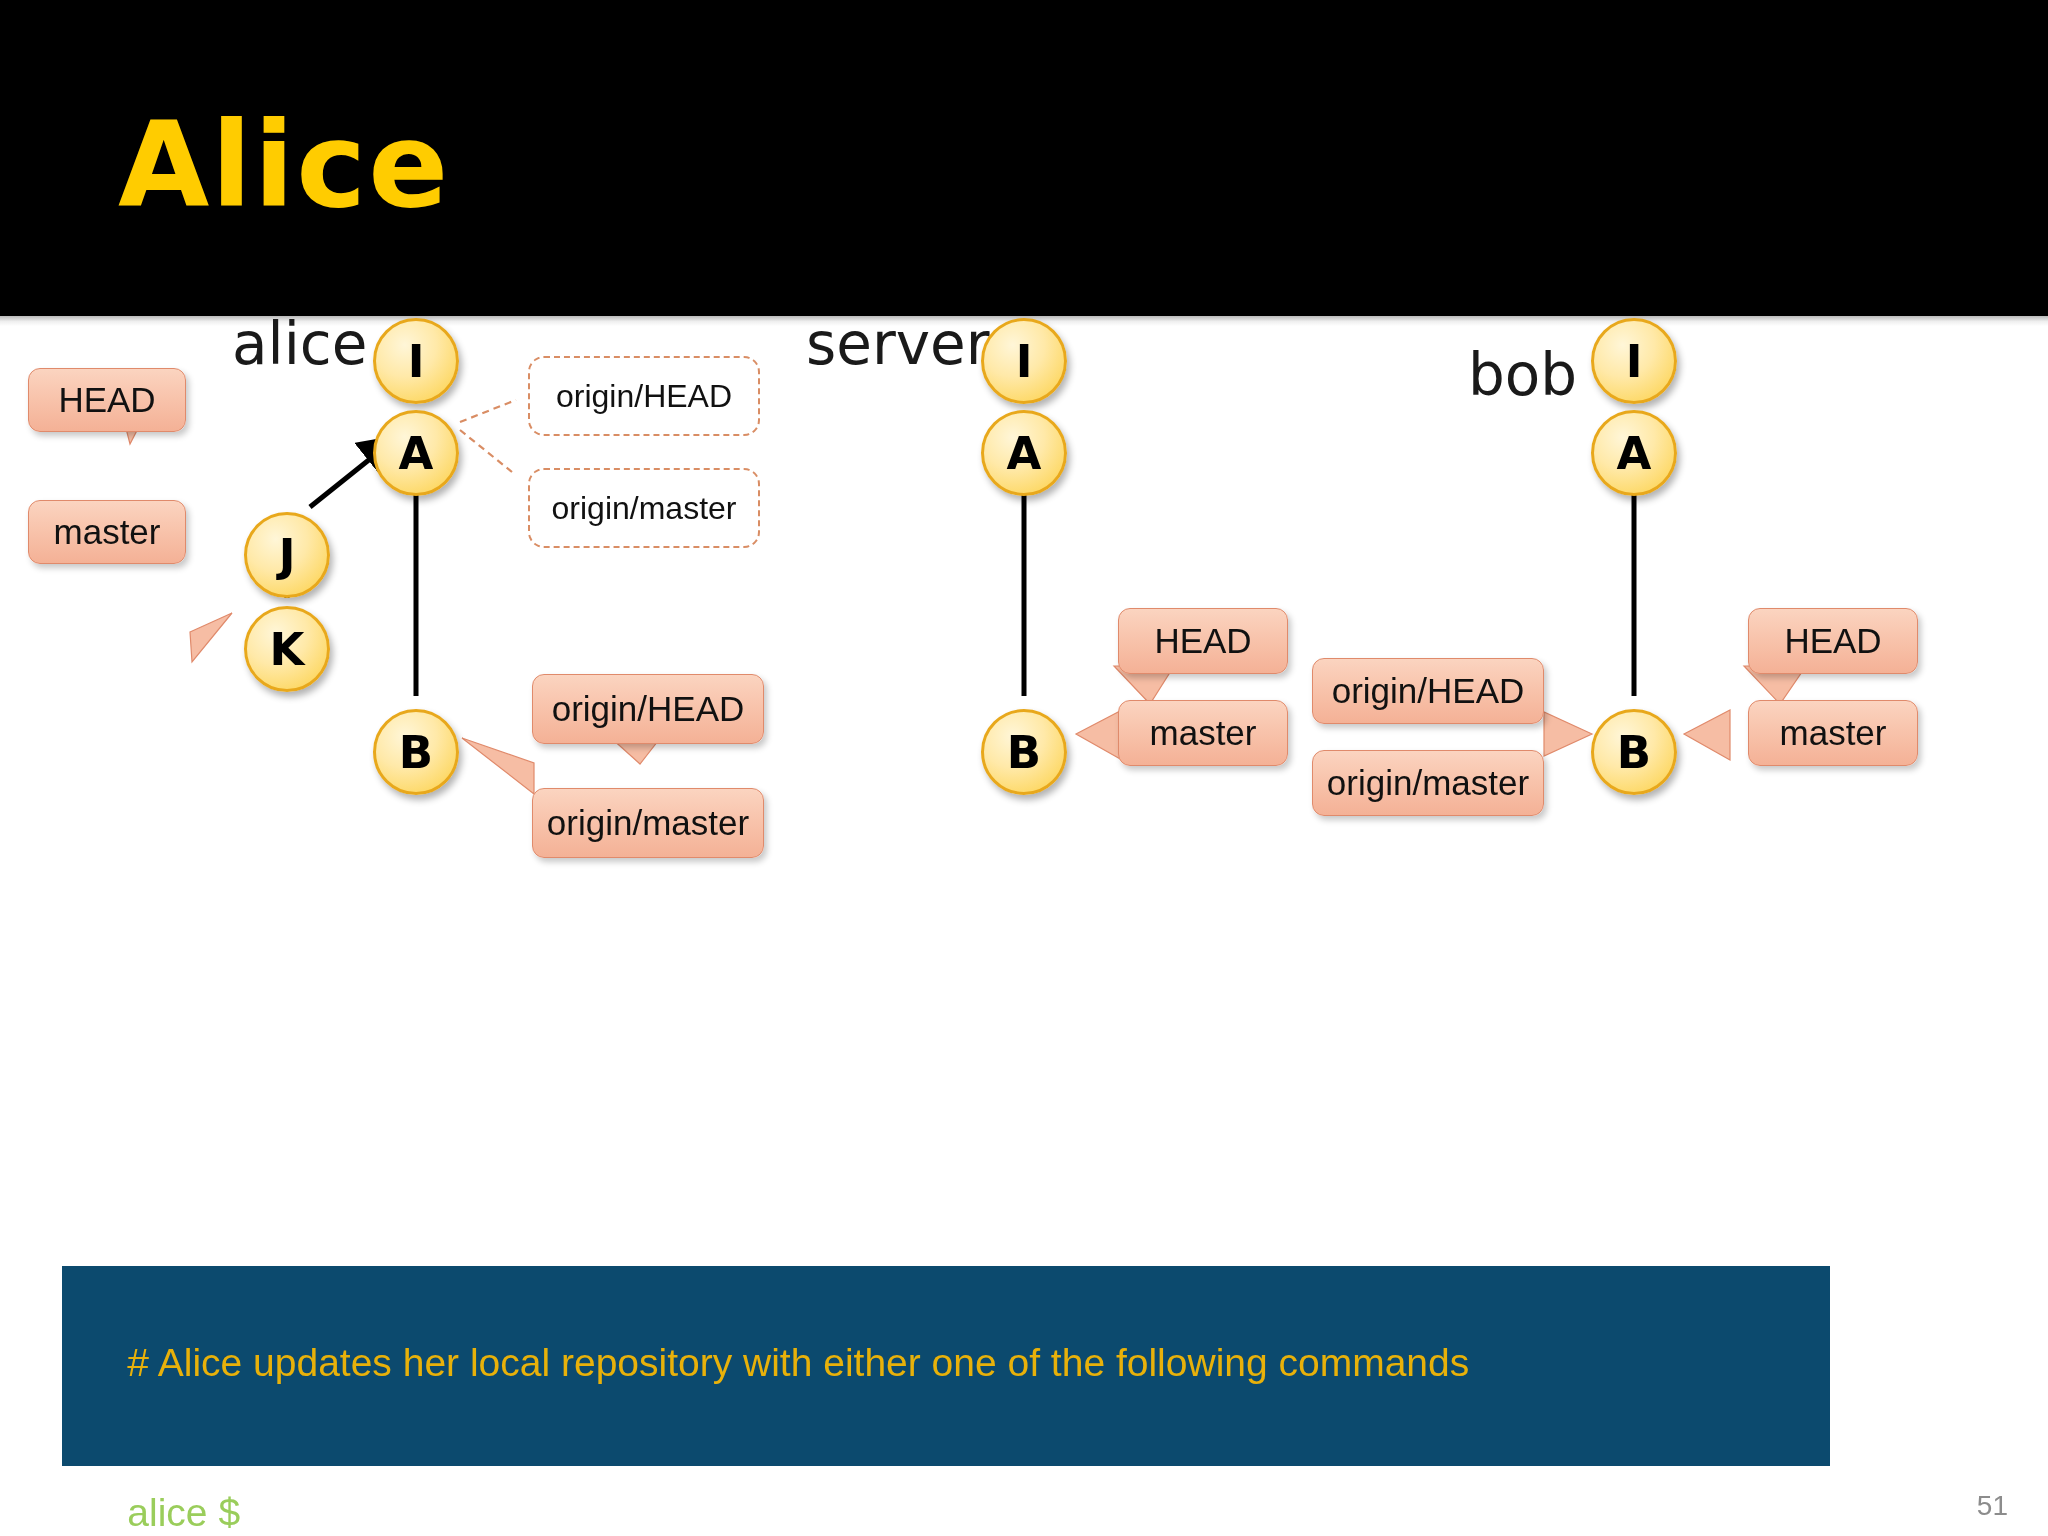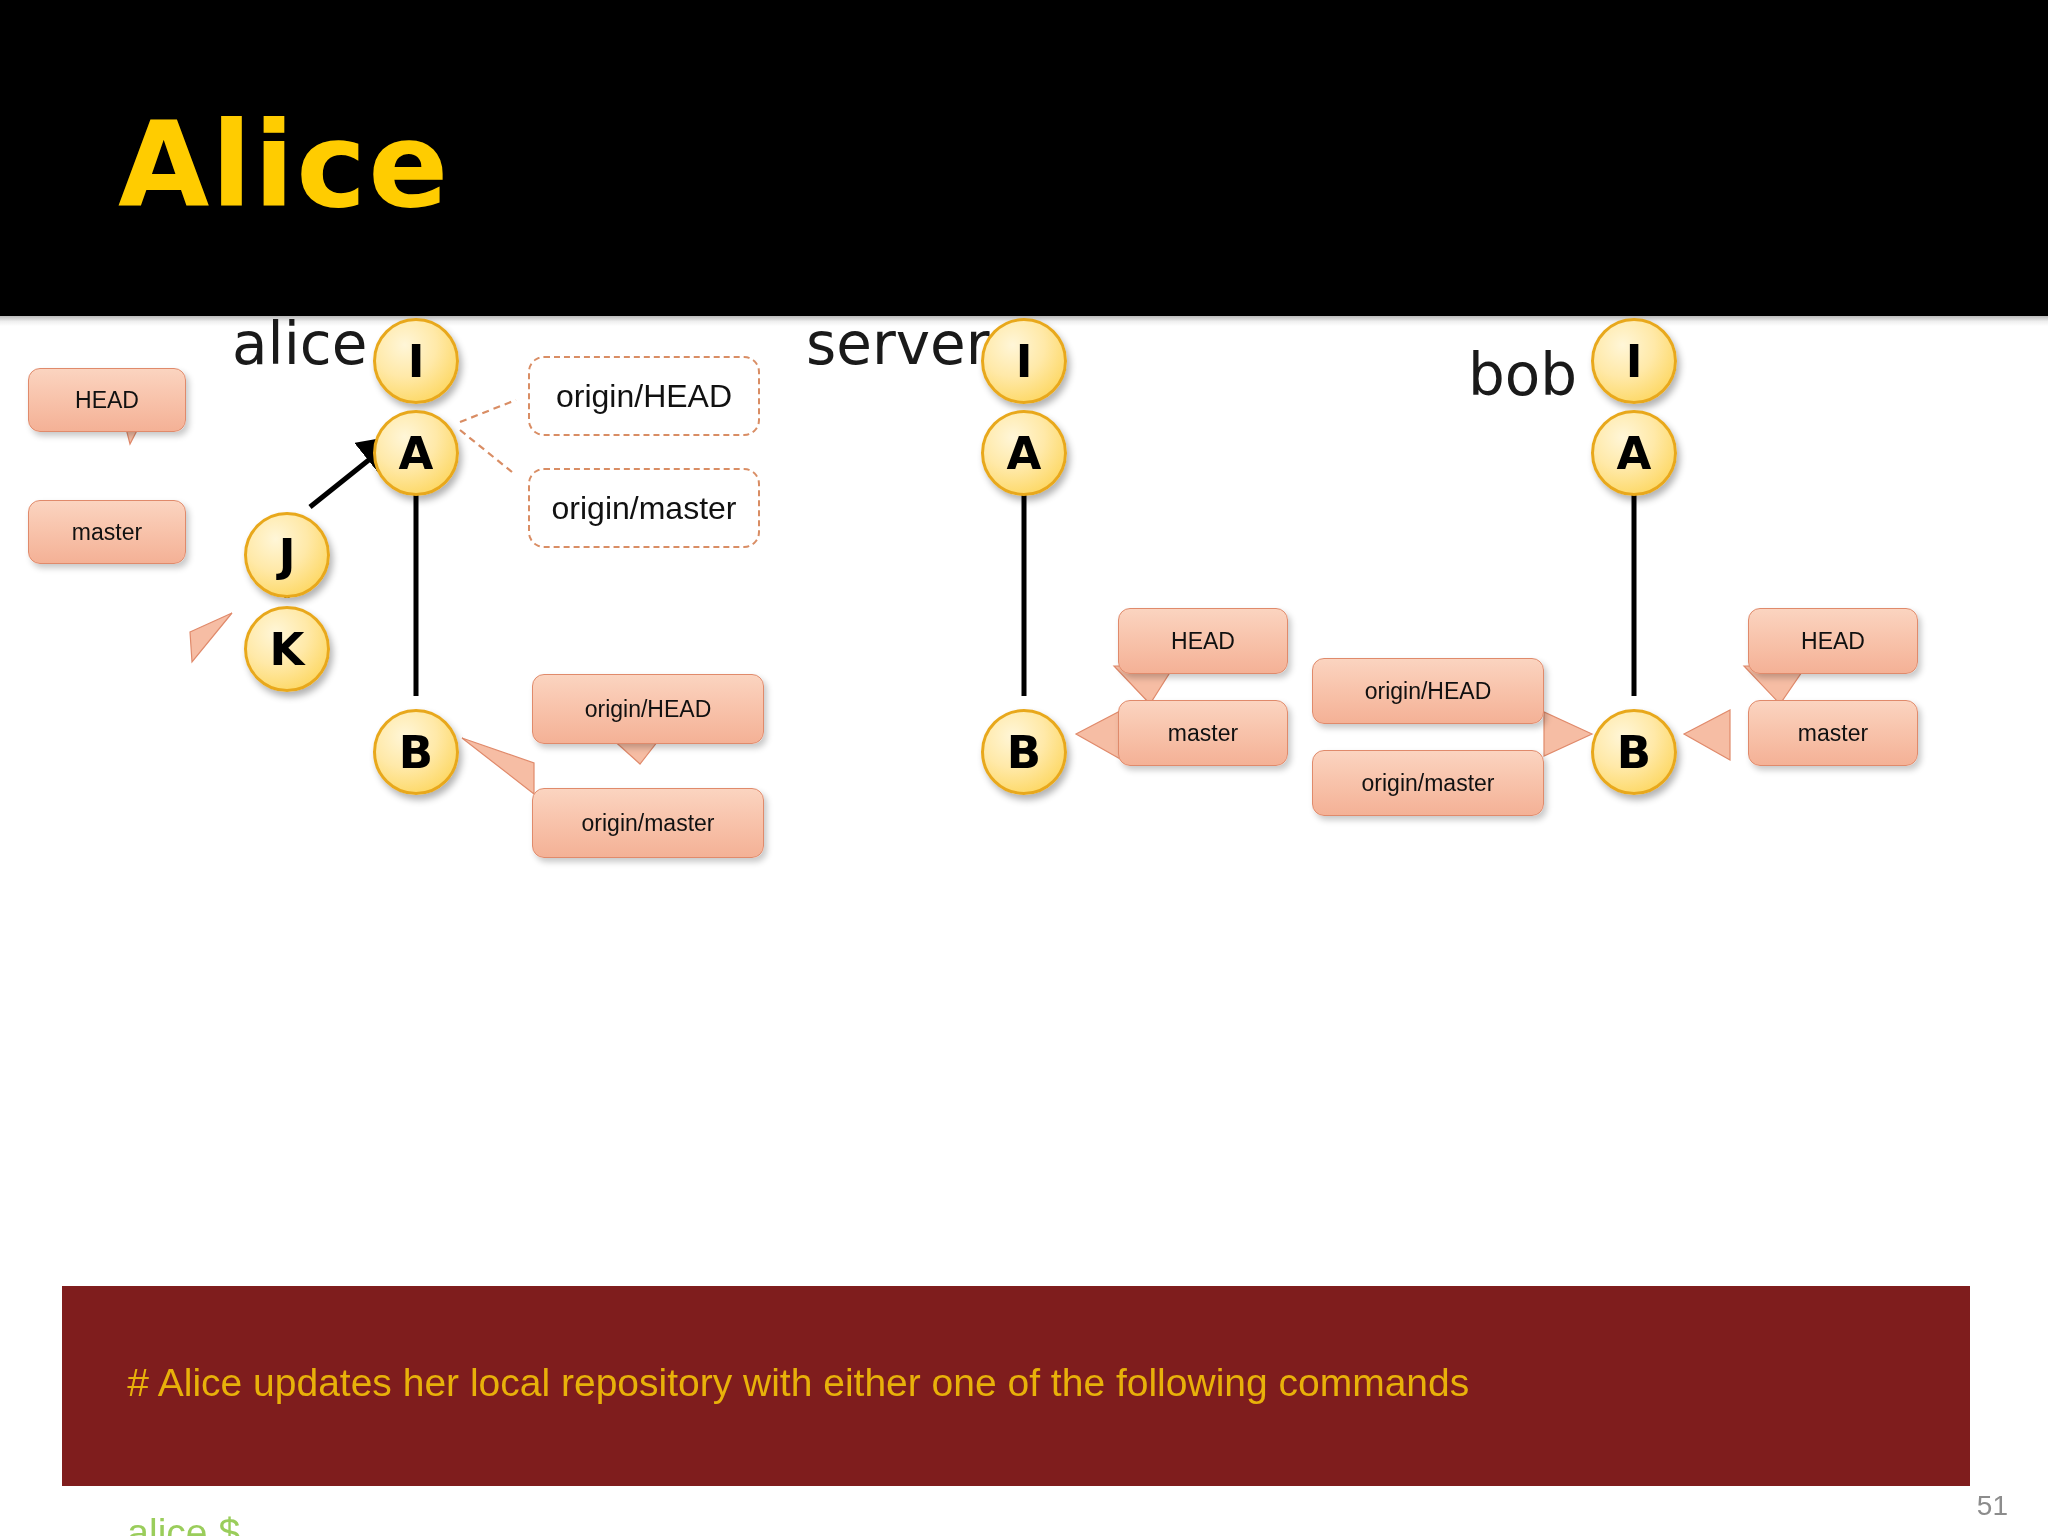--- a/index.html
+++ b/index.html
@@ -64,21 +64,21 @@
 
   
   .callout{
     position:absolute;
     background:linear-gradient(to bottom,#fbd4c0 0%, #f8c3ab 48%, #f4b196 100%);
     border:1.5px solid #e08a6b;
     border-radius:12px;
     box-shadow:3px 4px 6px rgba(0,0,0,0.22);
     display:flex;align-items:center;justify-content:center;
     font-family:"Liberation Sans", sans-serif;
-    font-size:23px;color:#111111;
+    font-size:35px;color:#111111;
     box-sizing:border-box;
     z-index:6;
     white-space:nowrap;
   }
 
   
   .dashed-callout{
     position:absolute;
     background:#ffffff;
     border:2.5px dashed #d98d64;
@@ -86,26 +86,25 @@
     display:flex;align-items:center;justify-content:center;
     font-family:"Liberation Sans", sans-serif;
     font-size:32px;color:#111111;
     box-sizing:border-box;
     z-index:6;
     white-space:nowrap;
   }
 
   
   #code-block{
-    position:absolute;left:62px;top:1266px;width:1908px;height:200px;
-    background:#7f1d1d;
+    position:absolute;left:62px;top:1266px;width:1768px;height:200px;
+    background:#0c4a6e;
     padding:22px 0 0 22px;
     box-sizing:border-box;
     z-index:8;
-    margin-top:20px;
   }
   .code-line{
     font-family:"Liberation Sans", sans-serif;
     font-size:39px;
     line-height:50px;
     white-space:pre;
   }
   .c-comment{color:#E8B10A;}
   .c-user{color:#9ACD5B;}
   .c-prompt{color:#9ACD5B;}

